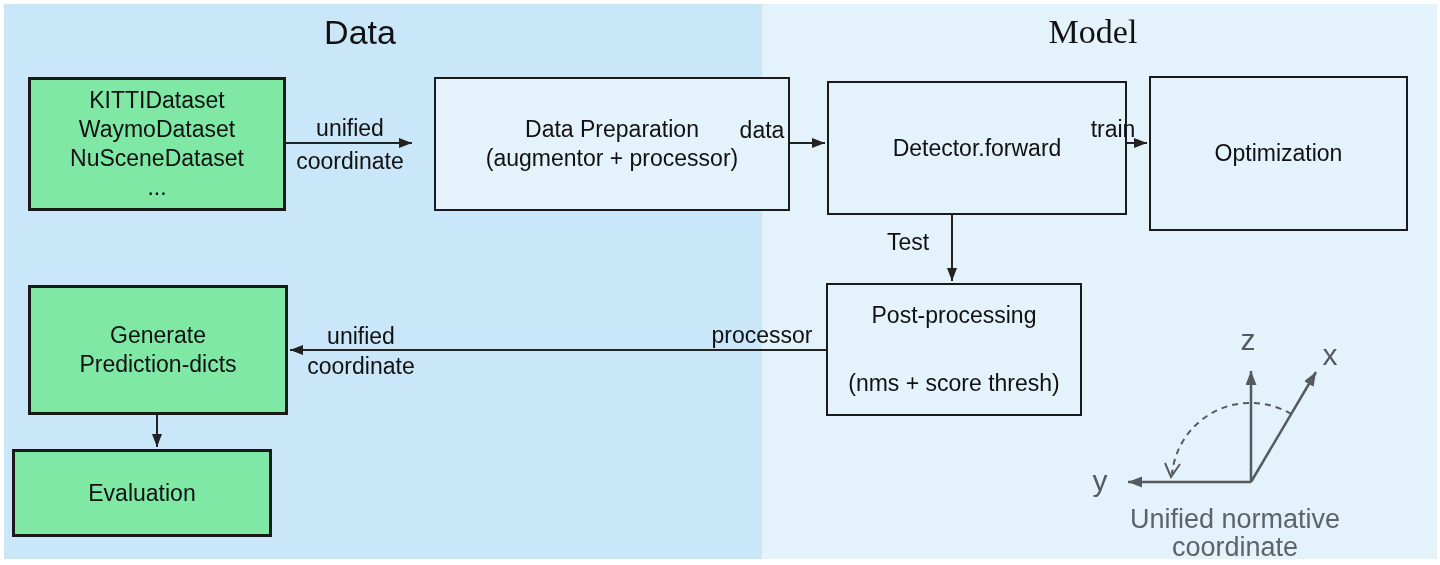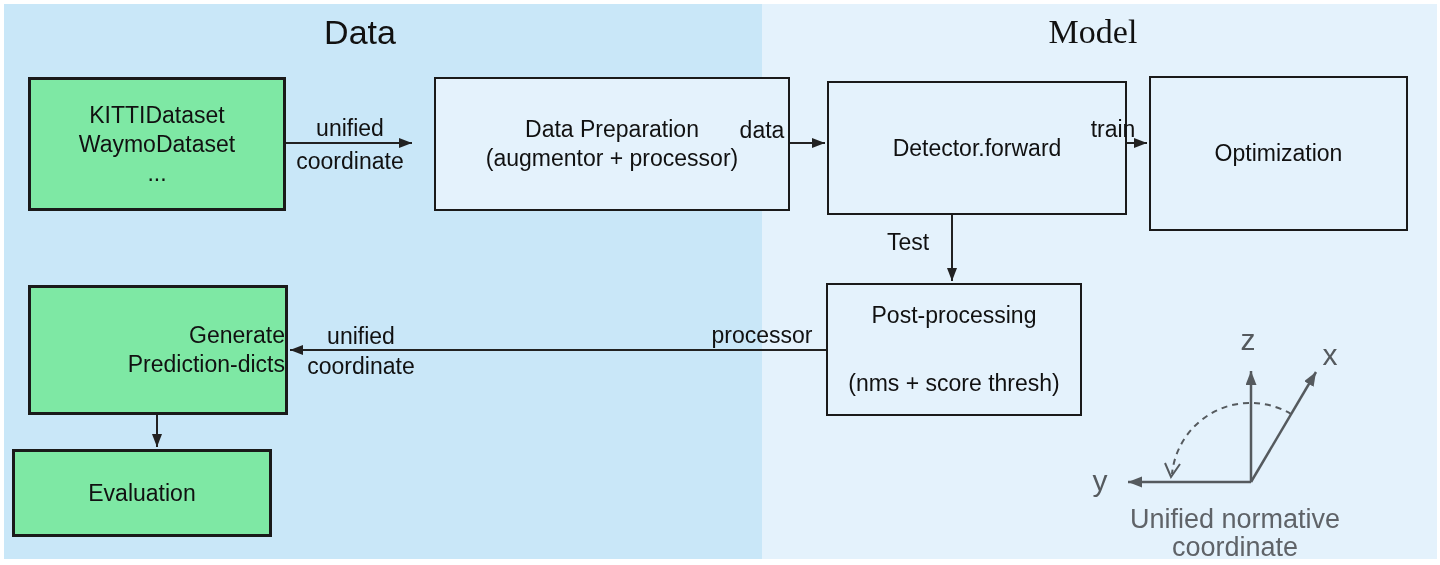--- a/index.html
+++ b/index.html
@@ -20,21 +20,21 @@
     justify-content:center;align-items:center;text-align:center;
     font-size:23px;line-height:29px;color:#111;
   }
   .box.green{background:#7ee8a4;border:3px solid #1a1a1a;}
   .box.light{background:#e4f2fc;border:2px solid #1a1a1a;}
   .box-datasets{left:28px;top:77px;width:258px;height:134px;}
   .box-dataprep{left:414px;top:77px;width:356px;height:134px;margin-left:20px;}
   .box-detector{left:827px;top:81px;width:300px;height:134px;}
   .box-optimization{left:1149px;top:76px;width:259px;height:155px;}
   .box-postproc{left:826px;top:283px;width:256px;height:133px;gap:39px;}
-  .box-genpred{left:28px;top:285px;width:260px;height:130px;align-items:flex-end;}
+  .box-genpred{left:28px;top:285px;width:260px;height:130px;}
   .box-evaluation{left:12px;top:449px;width:260px;height:88px;}
   .label{
     position:absolute;font-size:23px;line-height:26px;color:#111;text-align:center;
   }
   .lbl-unified-top{left:289px;top:115px;width:122px;}
   .lbl-coordinate-top{left:289px;top:148px;width:122px;}
   .lbl-data{left:712px;top:117px;width:100px;}
   .lbl-train{left:1082px;top:116px;width:62px;}
   .lbl-test{left:873px;top:229px;width:70px;}
   .lbl-prediction{left:706px;top:322px;width:112px;}
@@ -85,20 +85,21 @@
     <line x1="1251" y1="482" x2="1251" y2="371" marker-end="url(#ahg)"></line>
     <line x1="1251" y1="482" x2="1316" y2="372" marker-end="url(#ahg)"></line>
     <path d="M 1291 414 A 79 79 0 0 0 1172 474" stroke-width="2" stroke-dasharray="6 5"></path>
     <polyline points="1180,464 1171,477 1165,463" stroke-width="2"></polyline>
   </g>
 </svg>
 
 <div class="box green box-datasets">
   <span>KITTIDataset</span>
   <span>WaymoDataset</span>
+  <span>NuSceneDataset</span>
   <span>...</span>
 </div>
 
 <div class="box light box-dataprep">
   <span>Data Preparation</span>
   <span>(augmentor + processor)</span>
 </div>
 
 <div class="box light box-detector">
   <span>Detector.forward</span>

